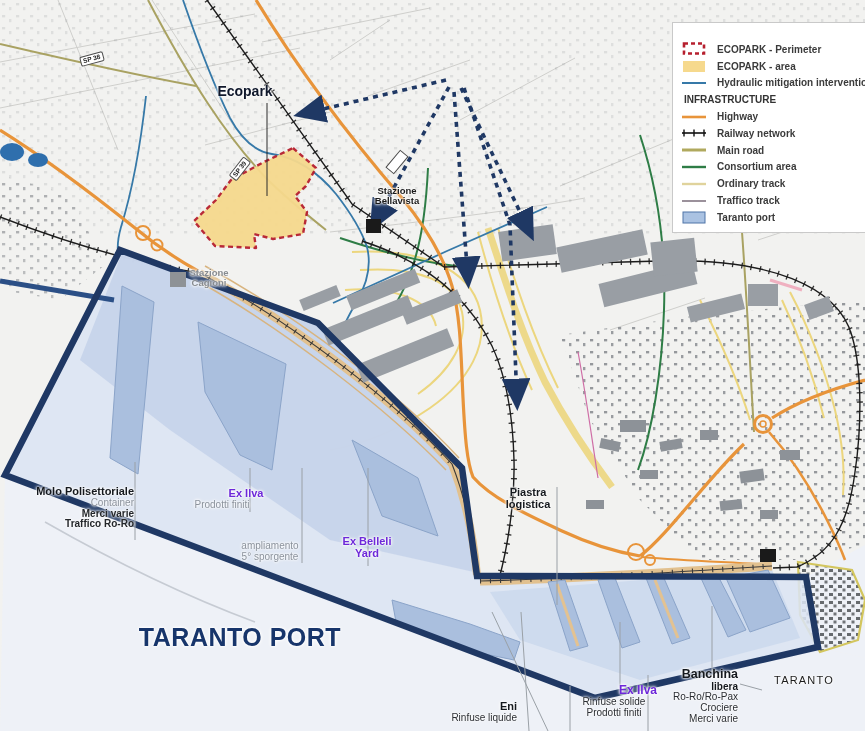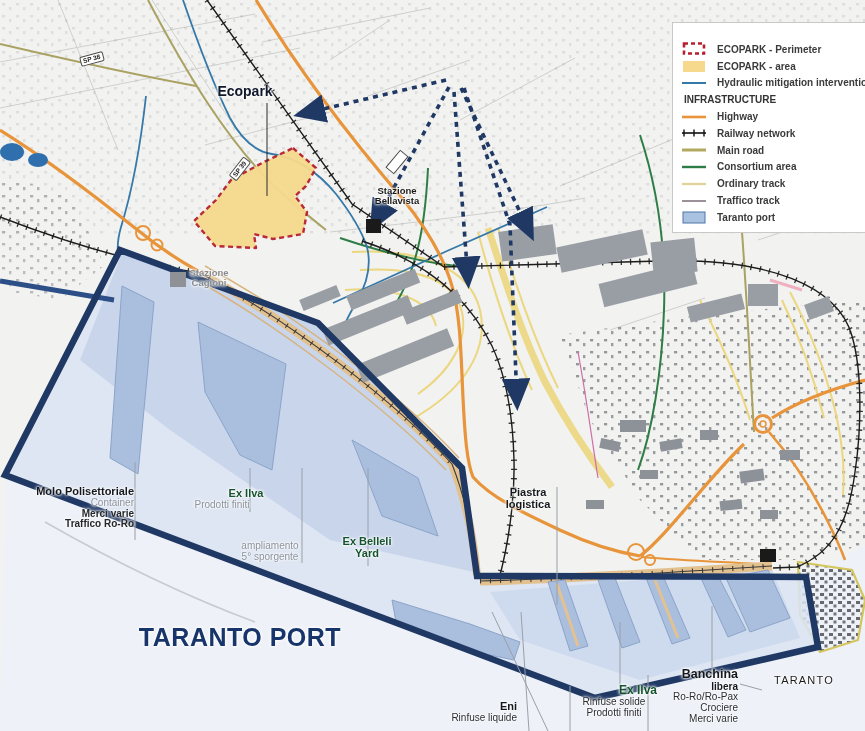--- a/index.html
+++ b/index.html
@@ -12,21 +12,21 @@
        text-shadow:0 0 2px #fff,0 0 3px #fff,0 0 4px #fff;}
   .center{transform:translateX(-50%);text-align:center;}
   .right{text-align:right;}
   .callout{color:#17356b;font-weight:bold;}
   .railway-callout{font-size:25px;letter-spacing:.5px;}
   .port-callout{font-size:25px;letter-spacing:.5px;}
   .ecopark-lbl{font-size:14px;font-weight:bold;color:#0f172a;}
   .station-lbl{font-size:9.5px;font-weight:bold;color:#1a1a1a;}
   .station-lbl.gray{color:#878b90;}
   .zone-title{font-size:11px;font-weight:bold;color:#14181d;}
-  .zone-title.slate{color:#14532d;margin-left:48px;}
+  .zone-title.slate{color:#6d28d9;margin-left:48px;}
   .zone-sub{font-size:10px;color:#8b929c;font-weight:normal;}
   .zone-line{font-size:10px;color:#24272b;font-weight:bold;}
   .zone-line.normal{font-weight:normal;color:#2b2e33;}
   .city-lbl{font-size:11px;color:#1c1c1c;letter-spacing:1.2px;}
   .badge{position:absolute;background:#fff;border:1px solid #4b4b4b;border-radius:2px;
          font-size:6.5px;color:#222;padding:0px 2px;line-height:8px;font-weight:bold;
          text-shadow:none;}
   
   #legend{position:absolute;left:672px;top:22px;width:200px;height:211px;
           background:#fff;border:1px solid #c9c9c9;box-sizing:border-box;padding-top:18px;}

